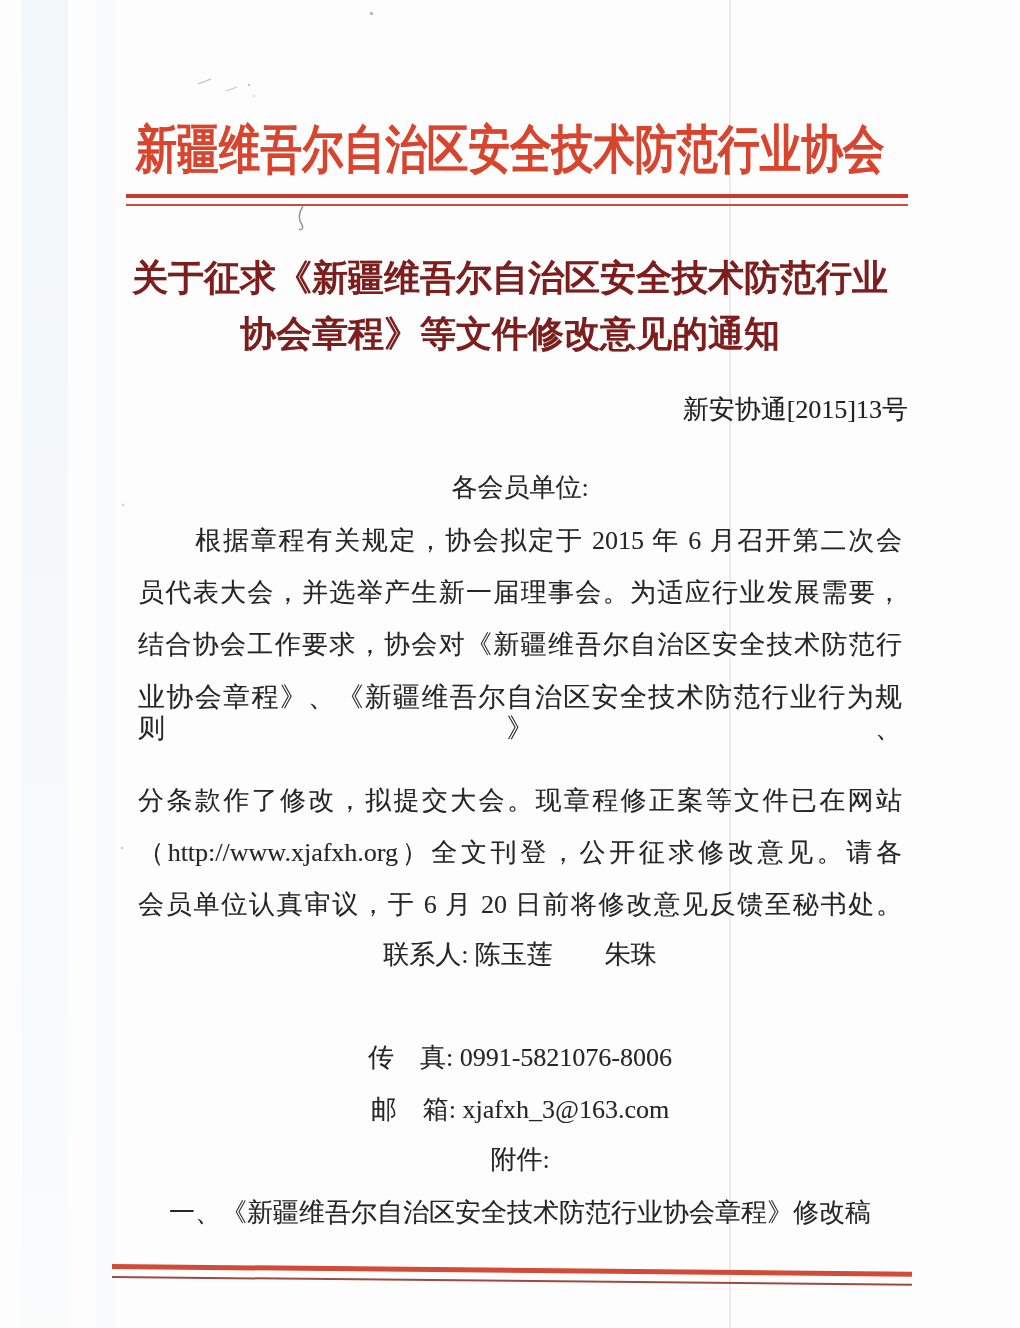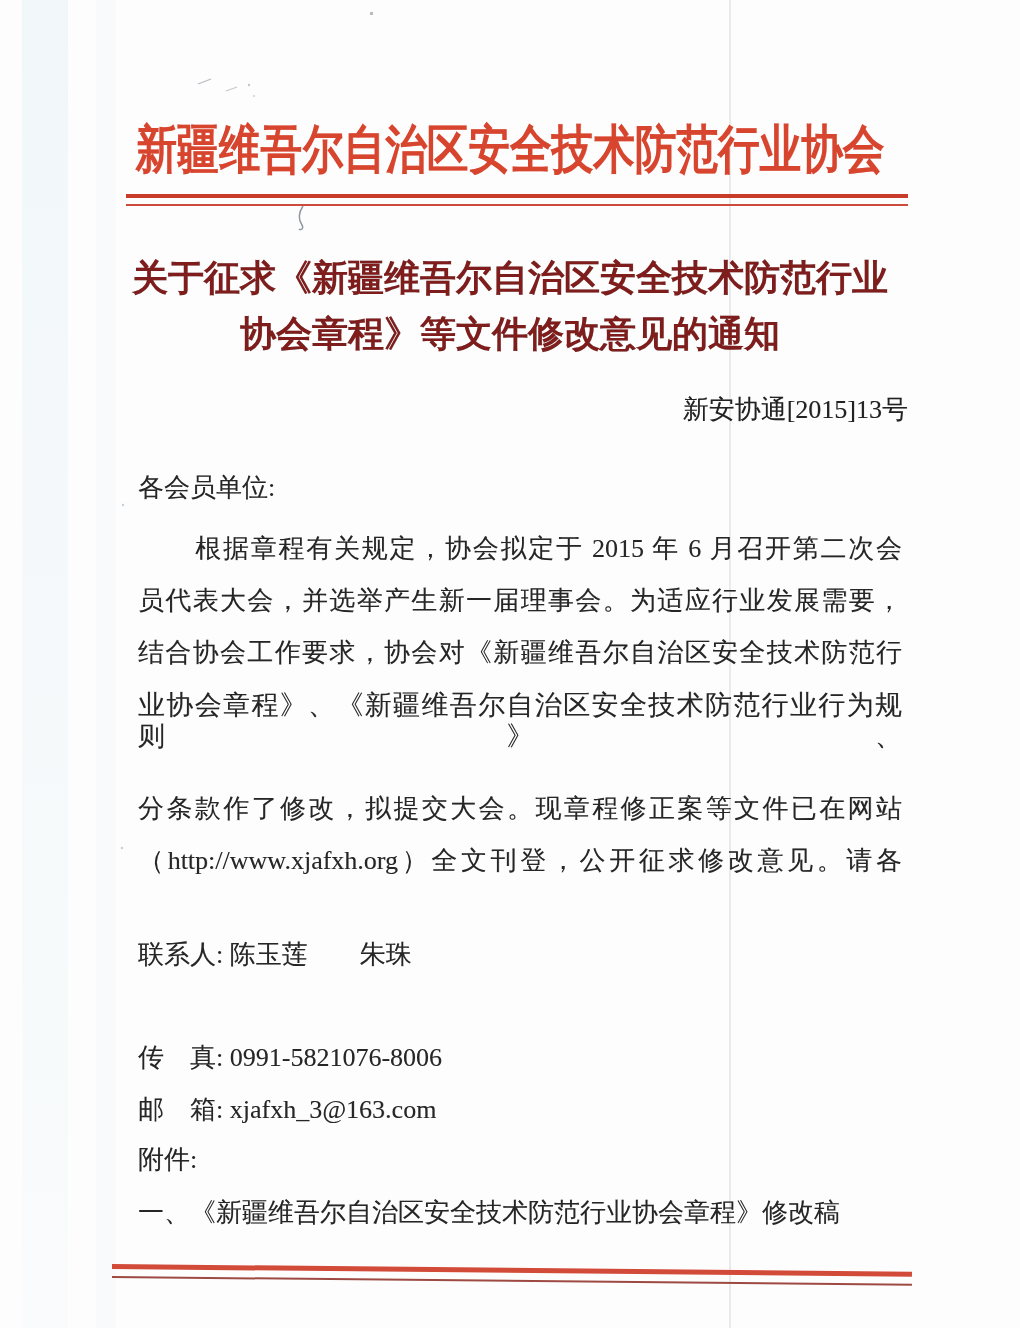--- a/index.html
+++ b/index.html
@@ -59,22 +59,23 @@
     font-size: 26px; line-height: 1.1; color: #222;
     text-shadow: 0.3px 0.3px 0.5px rgba(40,40,40,0.3);
     text-align: right;
   }
 
   
   .bline {
     position: absolute; left: 138px; width: 764px;
     font-size: 26px; line-height: 1.15; color: #262626;
     text-shadow: 0.3px 0.3px 0.5px rgba(50,50,50,0.3);
+    text-align: center;
   }
-  .just { text-align: justify; text-align-last: justify; margin-top: 8px; }
+  .just { text-align: justify; text-align-last: justify; }
   .indent { text-indent: 2.2em; }
   .tight { font-size: 27px; }
 
   
   .f-rule { position: absolute; left: 112px; width: 800px; transform: rotate(0.55deg); transform-origin: left center; }
   .f-rule-thick { top: 1264px; height: 5px; background: #d24a38; }
   .f-rule-thin  { top: 1276px; height: 2px; background: #9e4a42; }
 </style>
 </head>
 <body>
@@ -105,20 +106,21 @@
   <div class="doc-number">新安协通[2015]13号</div>
 
   <div class="bline" style="top:473px">各会员单位:</div>
 
   <div class="bline just indent" style="top:526px">根据章程有关规定，协会拟定于 2015 年 6 月召开第二次会</div>
   <div class="bline just" style="top:578px">员代表大会，并选举产生新一届理事会。为适应行业发展需要，</div>
   <div class="bline just" style="top:630px">结合协会工作要求，协会对《新疆维吾尔自治区安全技术防范行</div>
   <div class="bline just tight" style="top:682px">业协会章程》、《新疆维吾尔自治区安全技术防范行业行为规则》、</div>
   <div class="bline just" style="top:838px">（http://www.xjafxh.org）全文刊登，公开征求修改意见。请各</div>
   <div class="bline just" style="top:786px">分条款作了修改，拟提交大会。现章程修正案等文件已在网站</div>
+  <div class="bline just" style="top:890px">会员单位认真审议，于 6 月 20 日前将修改意见反馈至秘书处。</div>
 
   <div class="bline" style="top:940px">联系人: 陈玉莲　　朱珠</div>
   <div class="bline" style="top:1043px">传　真: 0991-5821076-8006</div>
   <div class="bline" style="top:1095px">邮　箱: xjafxh_3@163.com</div>
 
   <div class="bline" style="top:1145px">附件:</div>
   <div class="bline" style="top:1198px">一、《新疆维吾尔自治区安全技术防范行业协会章程》修改稿</div>
 
   <div class="f-rule f-rule-thick"></div>
   <div class="f-rule f-rule-thin"></div>

